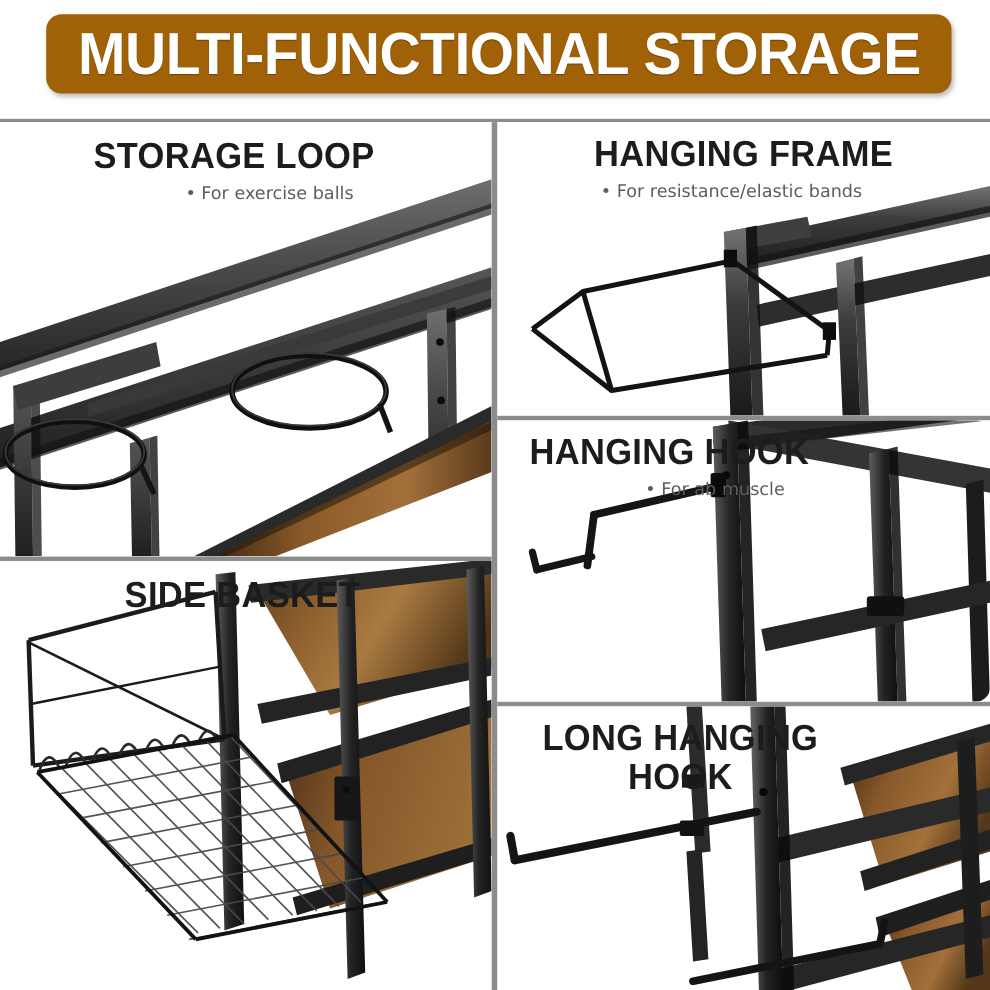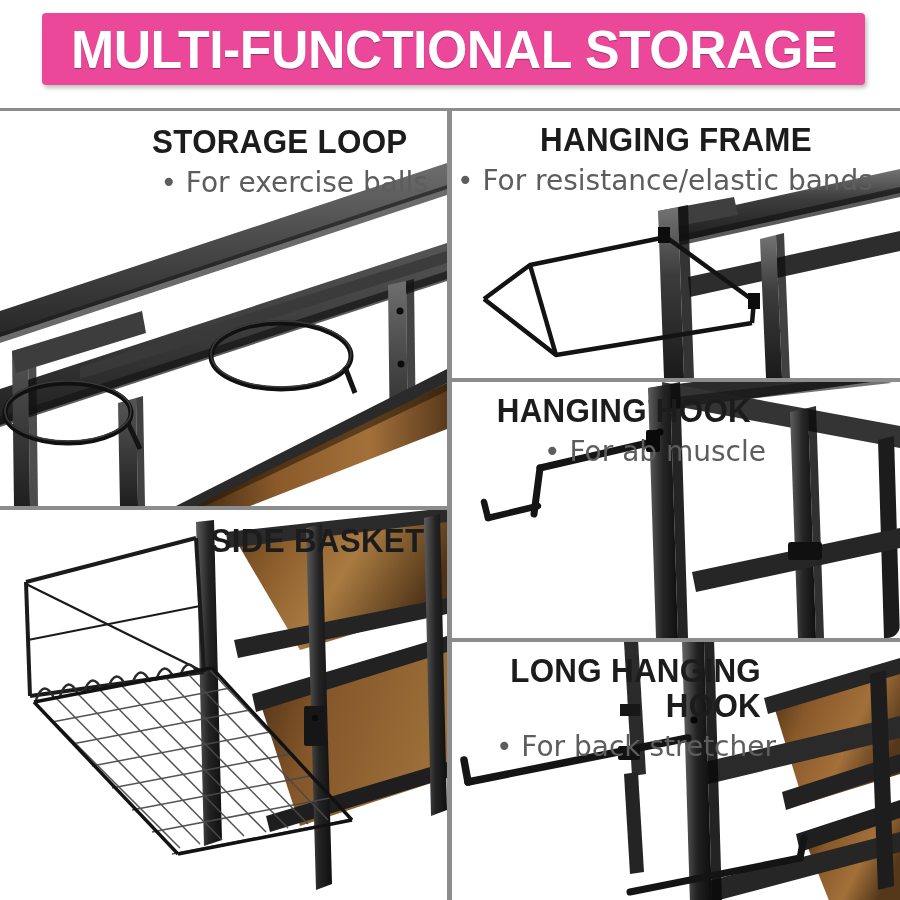--- a/index.html
+++ b/index.html
@@ -15,22 +15,22 @@
     position: relative;
   }
 
   
   #header-banner {
     position: absolute;
     left: 42px;
     top: 13px;
     width: 823px;
     height: 72px;
-    background: #ec4899;
-    border-radius: 4px;
+    background: #a16207;
+    border-radius: 14px;
     display: flex;
     align-items: center;
     justify-content: center;
     box-shadow: 2px 3px 4px rgba(0,0,0,0.25);
   }
   #header-title {
     color: #ffffff;
     font-family: "Liberation Sans Narrow", "Liberation Sans", sans-serif;
     font-weight: bold;
     font-size: 54px;
@@ -97,26 +97,26 @@
     letter-spacing: 0.3px;
     line-height: 1.06;
     transform: scaleX(0.95);
     transform-origin: left center;
     margin: 0;
     white-space: pre-line;
   }
   .cap-title.center { transform-origin: center center; }
   .cap-sub {
     font-family: "DejaVu Sans", sans-serif;
-    font-size: 28px;
+    font-size: 16px;
     color: #5d5d5d;
     margin-top: 6px;
     white-space: nowrap;
   }
-  .align-left   { text-align: right; }
+  .align-left   { text-align: center; }
   .align-center { text-align: center; }
 
   
   .art { position: absolute; inset: 0; z-index: 10; }
   svg.art-svg { position: absolute; inset: 0; width: 100%; height: 100%; display: block; }
 </style>
 </head>
 <body>
 
 <div id="header-banner">
@@ -433,17 +433,16 @@
           <g fill="none" stroke="#141414" stroke-width="7" stroke-linecap="round">
             <path d="M348 216 L178 250"></path>
             <path d="M348 216 L352 196"></path>
           </g>
         </svg>
       </div>
 
       <div class="caption align-left" style="left:24px; top:12px; width:300px;">
         <div class="cap-title">LONG HANGING
 HOOK</div>
-        <div class="cap-sub" style="padding-left:18px;">• For back stretcher</div>
       </div>
     </div>
   </div>
 </div>
 
 </body></html>

